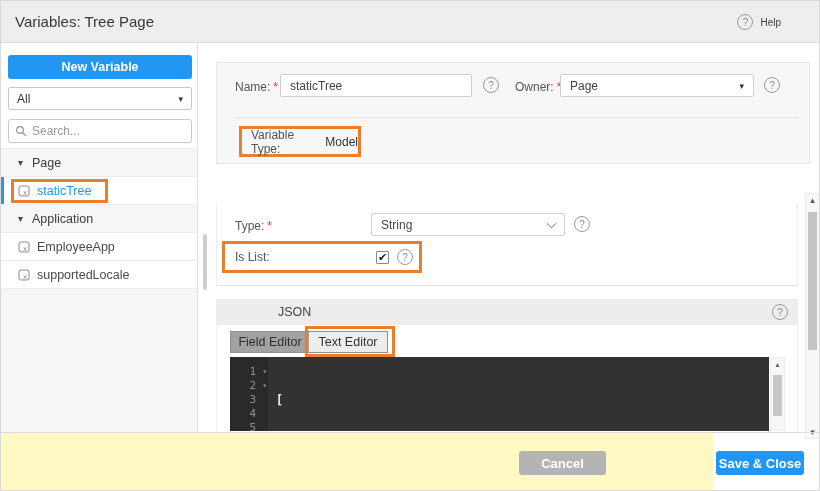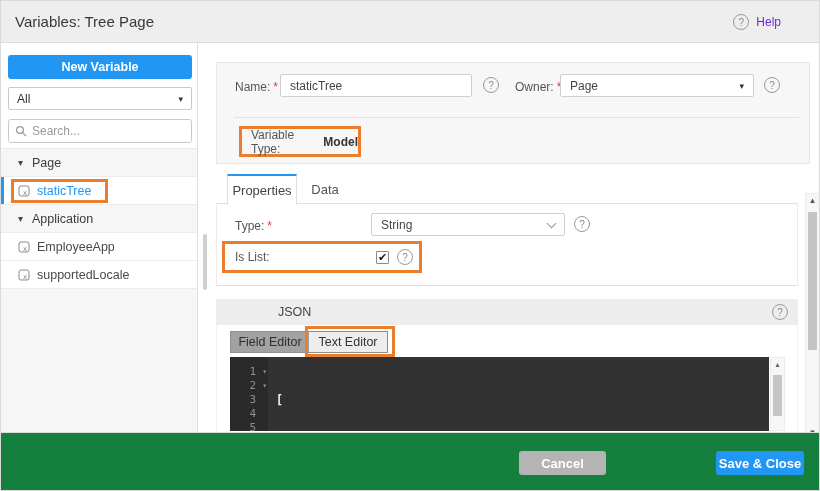--- a/index.html
+++ b/index.html
@@ -4,21 +4,21 @@
 <style>
   * { margin:0; padding:0; box-sizing:border-box; }
   html,body { background:#fff; }
   body { font-family:"Liberation Sans", sans-serif; color:#3c3c3c; }
   .stage { position:relative; width:820px; height:491px; background:#fff; overflow:hidden; border:1px solid #d9d9d9; }
 
   
   .hdr { position:absolute; left:0; top:0; width:820px; height:42px; background:#eeeeee; border-bottom:1px solid #dcdcdc; }
   .hdr-title { position:absolute; left:14px; top:0; line-height:42px; font-size:15px; color:#383838; }
   .hdr-help { position:absolute; right:40px; top:12px; height:18px; display:flex; align-items:center; gap:7px; cursor:pointer; }
-  .hdr-help .txt { font-size:12px; color:#6d28d9; }
+  .hdr-help .txt { font-size:10px; color:#404040; }
 
   .hicon { width:16px; height:16px; border:1px solid #9a9a9a; border-radius:50%; color:#8a8a8a;
            font-size:10px; display:inline-flex; align-items:center; justify-content:center; background:transparent; flex:0 0 auto; }
 
   
   .sidebar { position:absolute; left:0; top:42px; width:197px; height:389px; background:#fff; border-right:1px solid #e0e0e0; }
   .btn-new { position:absolute; left:7px; top:12px; width:184px; height:24px; background:#2196F3; color:#fff;
              border:none; border-radius:3px; font-size:12.5px; font-weight:bold; font-family:inherit; cursor:pointer; }
   .sel-all { position:absolute; left:7px; top:44px; width:184px; height:23px; background:#fff; border:1px solid #c9c9c9;
              border-radius:2px; font-size:12px; color:#333; display:flex; align-items:center; padding:0 8px; cursor:pointer; }
@@ -45,21 +45,21 @@
   .req { color:#e53935; margin-left:3px; }
   .txt-input { position:absolute; height:23px; background:#fff; border:1px solid #cfcfcf; border-radius:2px;
                font-size:12px; font-family:inherit; color:#444; padding:0 9px; outline:none; }
   .fake-select { position:absolute; height:23px; background:#fff; border:1px solid #cfcfcf; border-radius:2px;
                  font-size:12px; color:#444; display:flex; align-items:center; padding:0 9px; cursor:pointer; }
   .fake-select .arrow { margin-left:auto; font-size:9px; color:#333; }
   .fp-divider { position:absolute; left:17px; right:10px; top:54px; border-top:1px solid #e2e2e2; }
   .vt-box { position:absolute; left:6px; top:63px; width:122px; height:31px; border:3px solid #E87E2E;
             display:flex; align-items:center; padding-left:9px; gap:8px; background:transparent;margin-left:16px; }
   .vt-box .l { font-size:12px; color:#555; }
-  .vt-box .v { font-size:12px; color:#333; font-weight:bold; }
+  .vt-box .v { font-size:12px; color:#333; font-weight:normal; }
 
   
   .tabbar { position:absolute; left:215px; top:173px; width:582px; height:30px; border-bottom:1px solid #e0e0e0; }
   .tab { position:absolute; top:0; height:30px; font-size:13px; display:flex; align-items:center; justify-content:center; cursor:pointer; color:#444; }
   .tab.active { left:11px; width:70px; background:#fff; border:1px solid #e0e0e0; border-bottom:none; border-top:2px solid #2196F3; height:31px; z-index:2; }
   .tab.inactive { left:81px; width:56px; color:#555; }
 
   
   .props { position:absolute; left:215px; top:203px; width:582px; height:82px; background:#fff;
            border-left:1px solid #ececec; border-right:1px solid #ececec; border-bottom:1px solid #e0e0e0; }
@@ -98,21 +98,21 @@
   .ed-scroll .thumb { position:absolute; left:2px; width:9px; top:17px; height:41px; background:#c6c6c6; }
 
   
   .main-scroll { position:absolute; left:804px; top:192px; width:15px; height:246px; background:#f7f7f7; border:1px solid #ebebeb; }
   .main-scroll .up   { position:absolute; left:0; right:0; top:1px; text-align:center; font-size:9px; color:#555; }
   .main-scroll .down { position:absolute; left:0; right:0; bottom:1px; text-align:center; font-size:9px; color:#555; }
   .main-scroll .thumb{ position:absolute; left:2px; width:9px; top:18px; height:138px; background:#c4c4c4; }
 
   
   .footer-sep { position:absolute; left:0; top:431px; width:820px; border-top:1px solid #dcdcdc; }
-  .footer { position:absolute; left:0; top:432px; width:820px; height:59px; background:#15803d; }
+  .footer { position:absolute; left:0; top:432px; width:712px; height:59px; background:#fef9c3; }
   .fbtn { position:absolute; top:18px; height:24px; border:none; border-radius:3px; color:#fff; font-size:13px; font-weight:bold;
           font-family:inherit; cursor:pointer; }
   .fbtn.cancel { left:518px; width:87px; background:#b4b4b4; }
   .fbtn.save   { left:617px; width:86px; background:#8e8e8e; }
   .fbtn.saveclose { left:715px; width:88px; background:#2196F3; }
 </style>
 </head>
 <body>
 
 <div class="stage">
@@ -200,24 +200,20 @@
     <span class="hicon" style="position:absolute; left:547px; top:14px;">?</span>
 
     <div class="fp-divider"></div>
 
     <div class="vt-box">
       <span class="l">Variable Type:</span>
       <span class="v">Model</span>
     </div>
   </div>
 
-  <div class="tabbar">
-    <div class="tab active">Properties</div>
-    <div class="tab inactive">Data</div>
-  </div>
 
   <div class="props">
     <span class="flabel" style="left:18px; top:15px;">
       <span>Type:</span><span class="req">*</span>
     </span>
     <div class="fake-select" style="left:154px; top:9px; width:194px;">
       <span>String</span>
       <span class="chev"></span>
     </div>
     <span class="hicon" style="position:absolute; left:357px; top:12px;">?</span>

